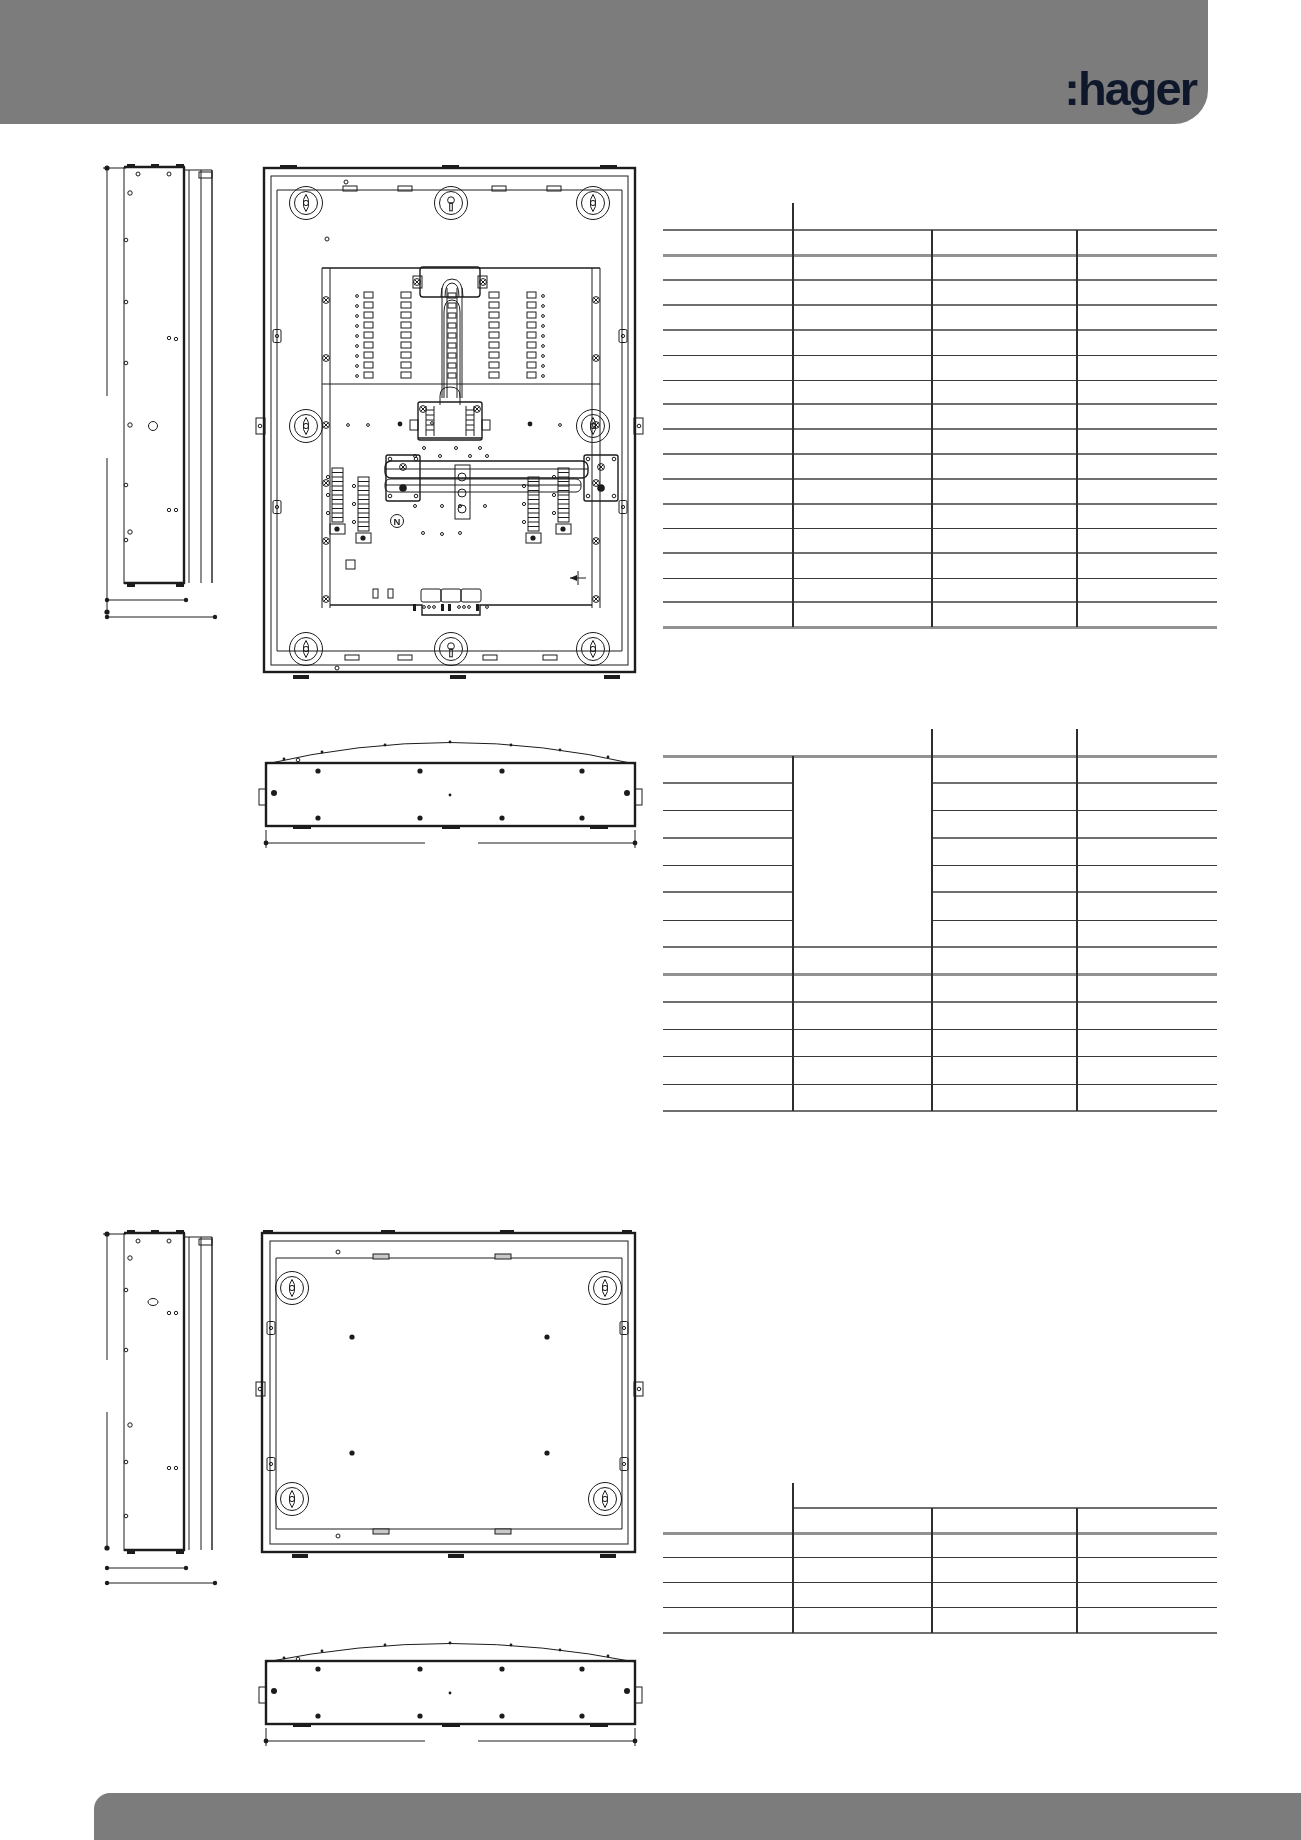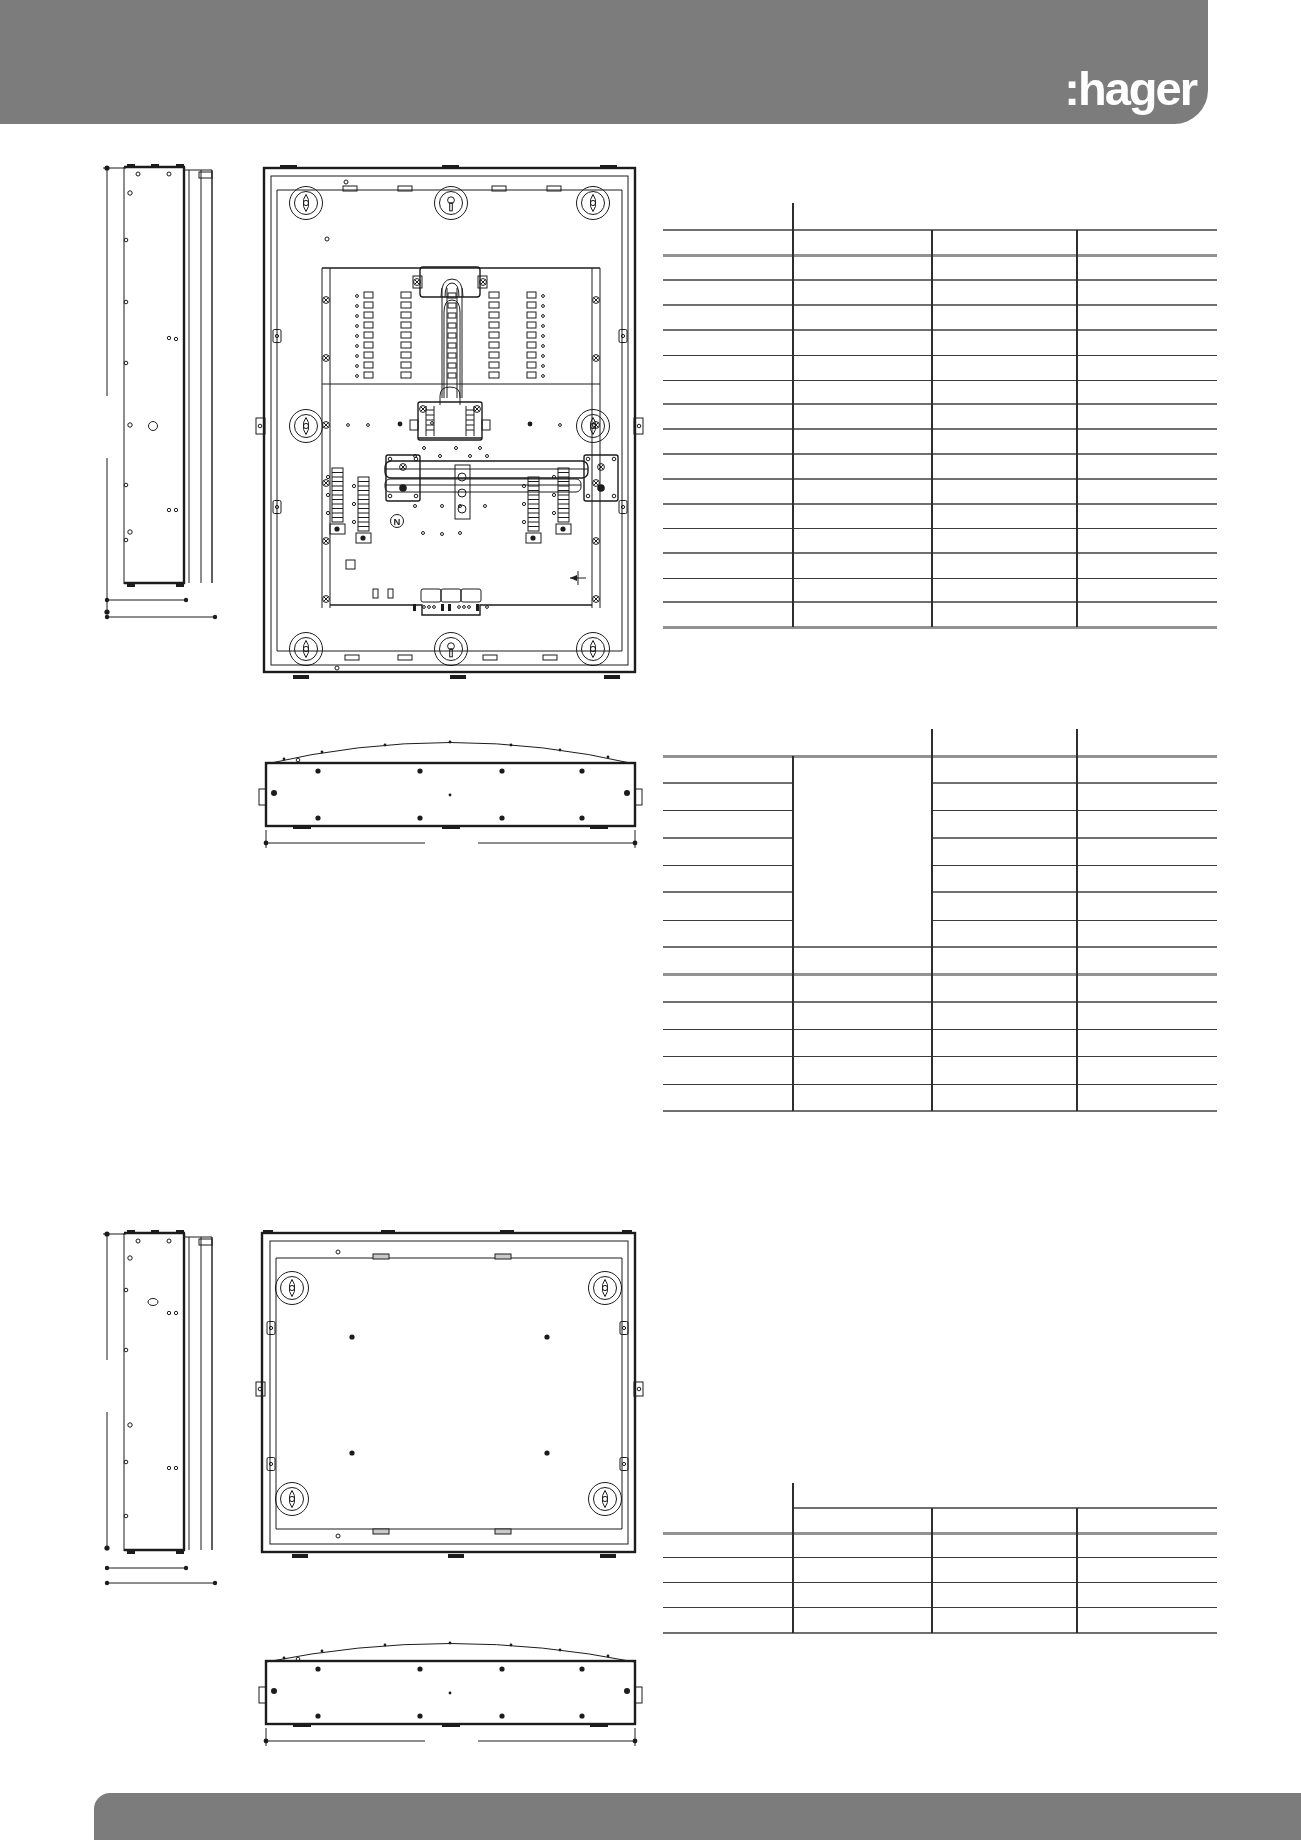--- a/index.html
+++ b/index.html
@@ -37,21 +37,21 @@
   .hl.m{height:2px;background:#6f6f6f;}
   .hl.h{height:3px;background:#929292;}
   .vl{width:1.5px;background:#2e2e2e;}
 </style>
 </head>
 <body>
 
 <div class="page">
 
   <div class="header-bar" style="background: rgb(124, 124, 124);">
-    <div class="logo" style="color: #ffffff;">:hager</div>
+    <div class="logo" style="color: #0f172a;">:hager</div>
   </div>
 
   <svg class="drawings" width="1301" height="1840" viewBox="0 0 1301 1840">
     <defs>
       <g id="lockA">
         <circle r="16.5"></circle>
           <circle r="11.5"></circle>
         <path d="M0,-8.5 L2.4,-3.6 L2.4,3.6 L0,8.5 L-2.4,3.6 L-2.4,-3.6 Z"></path>
         <circle r="2.6"></circle>
       </g>

